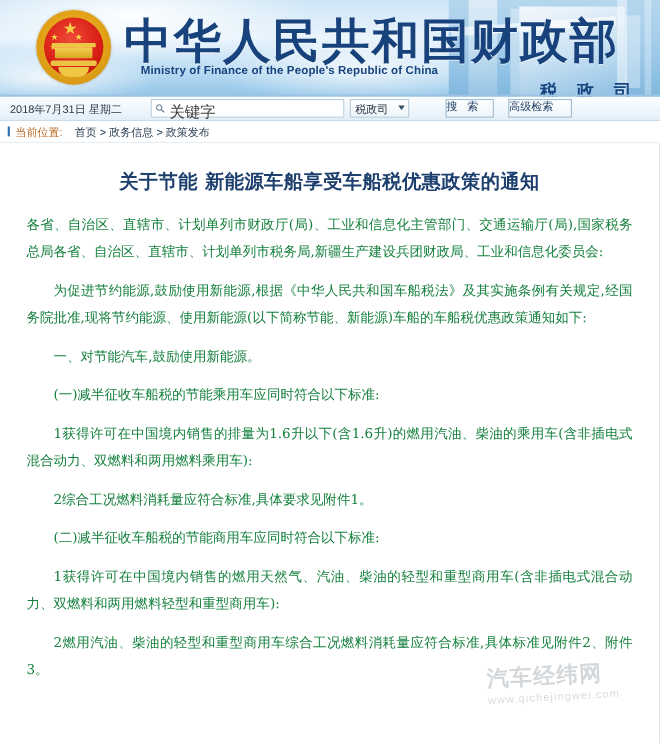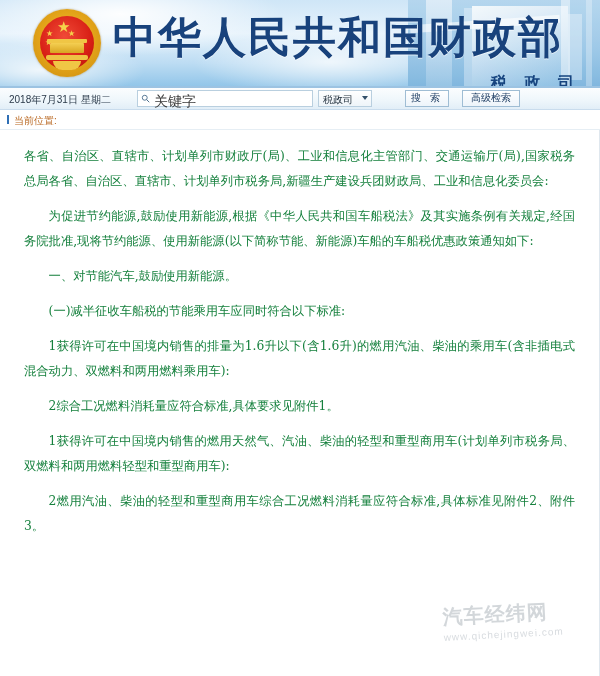--- a/index.html
+++ b/index.html
@@ -119,21 +119,21 @@
     background:linear-gradient(180deg,#ffffff,#eef4f9);
     border:1px solid #b9cfdf;font-size:10px;color:#22303d;
   }
   .sel .val{position:absolute;left:4px;top:2px;white-space:nowrap;}
   .sel .car{position:absolute;right:3px;top:5px;width:0;height:0;
     border-left:3px solid transparent;border-right:3px solid transparent;border-top:4px solid #33506a;}
   .btn{
     position:absolute;top:2px;height:15px;
     background:linear-gradient(180deg,#ffffff,#edf4fa);
     border:1px solid #9fbdd4;
-    font-size:10px;color:#1d3d63;text-align:center;line-height:14px;white-space:nowrap;
+    font-size:10px;color:#1d3d63;line-height:14px;white-space:nowrap;
   }
   .btn.search{left:405px;width:42px;letter-spacing:3px;}
   .btn.adv{left:462px;width:56px;}
   .btn.main{left:533px;width:58px;color:#1a5fb4;margin-top:28px;}
 
   
   .crumbs{
     position:relative;width:600px;height:19px;
     background:#ffffff;font-size:10px;color:#3d4b59;
     border-bottom:1px solid #e6eef4;
@@ -195,20 +195,21 @@
     <div class="star s1">★</div>
     <div class="star s2">★</div>
     <div class="star s3">★</div>
     <div class="star s4">★</div>
     <div class="gate"></div>
     <div class="base"></div>
     <div class="gear"></div>
   </div>
 
   <div class="cn-title">中华人民共和国财政部</div>
+  <div class="en-title">Ministry of Finance of the People's Republic of China</div>
   <div class="dept">税 政 司</div>
   <div class="bottomline"></div>
 </div>
 
 <div class="toolbar">
   <span class="date">2018年7月31日</span>
   <span class="week">星期二</span>
 
   <div class="search-box">
     <svg class="mag" viewBox="0 0 12 12">
@@ -224,32 +225,35 @@
   </div>
 
   <div class="btn search">搜 索</div>
   <div class="btn adv">高级检索</div>
   <div class="btn main">返回主站</div>
 </div>
 
 <div class="crumbs">
   <span class="bar"></span>
   <span class="lbl">当前位置:</span>
+  <span class="path">首页 &gt; 政务信息 &gt; 政策发布</span>
 </div>
 
 <div class="article">
+  <h1 class="doc-title">关于节能 新能源车船享受车船税优惠政策的通知</h1>
 
   <div class="body-wrap">
       <p class="p">各省、自治区、直辖市、计划单列市财政厅(局)、工业和信息化主管部门、交通运输厅(局),国家税务总局各省、自治区、直辖市、计划单列市税务局,新疆生产建设兵团财政局、工业和信息化委员会:</p>
       <p class="p indent">为促进节约能源,鼓励使用新能源,根据《中华人民共和国车船税法》及其实施条例有关规定,经国务院批准,现将节约能源、使用新能源(以下简称节能、新能源)车船的车船税优惠政策通知如下:</p>
       <p class="p indent">一、对节能汽车,鼓励使用新能源。</p>
       <p class="p indent">(一)减半征收车船税的节能乘用车应同时符合以下标准:</p>
       <p class="p indent">1获得许可在中国境内销售的排量为1.6升以下(含1.6升)的燃用汽油、柴油的乘用车(含非插电式混合动力、双燃料和两用燃料乘用车):</p>
       <p class="p indent">2综合工况燃料消耗量应符合标准,具体要求见附件1。</p>
-      <p class="p indent">1获得许可在中国境内销售的燃用天然气、汽油、柴油的轻型和重型商用车(计划单列市税务局、双燃料和两用燃料轻型和重型商用车):</p>
+      <p class="p indent">(二)减半征收车船税的节能商用车应同时符合以下标准:</p>
+      <p class="p indent">1获得许可在中国境内销售的燃用天然气、汽油、柴油的轻型和重型商用车(含非插电式混合动力、双燃料和两用燃料轻型和重型商用车):</p>
       <p class="p indent">2燃用汽油、柴油的轻型和重型商用车综合工况燃料消耗量应符合标准,具体标准见附件2、附件3。</p>
     </div>
 
   <div class="wm">
     <div class="t1">汽车经纬网</div>
     <div class="t2">www.qichejingwei.com</div>
   </div>
 </div>
 
 </body></html>

